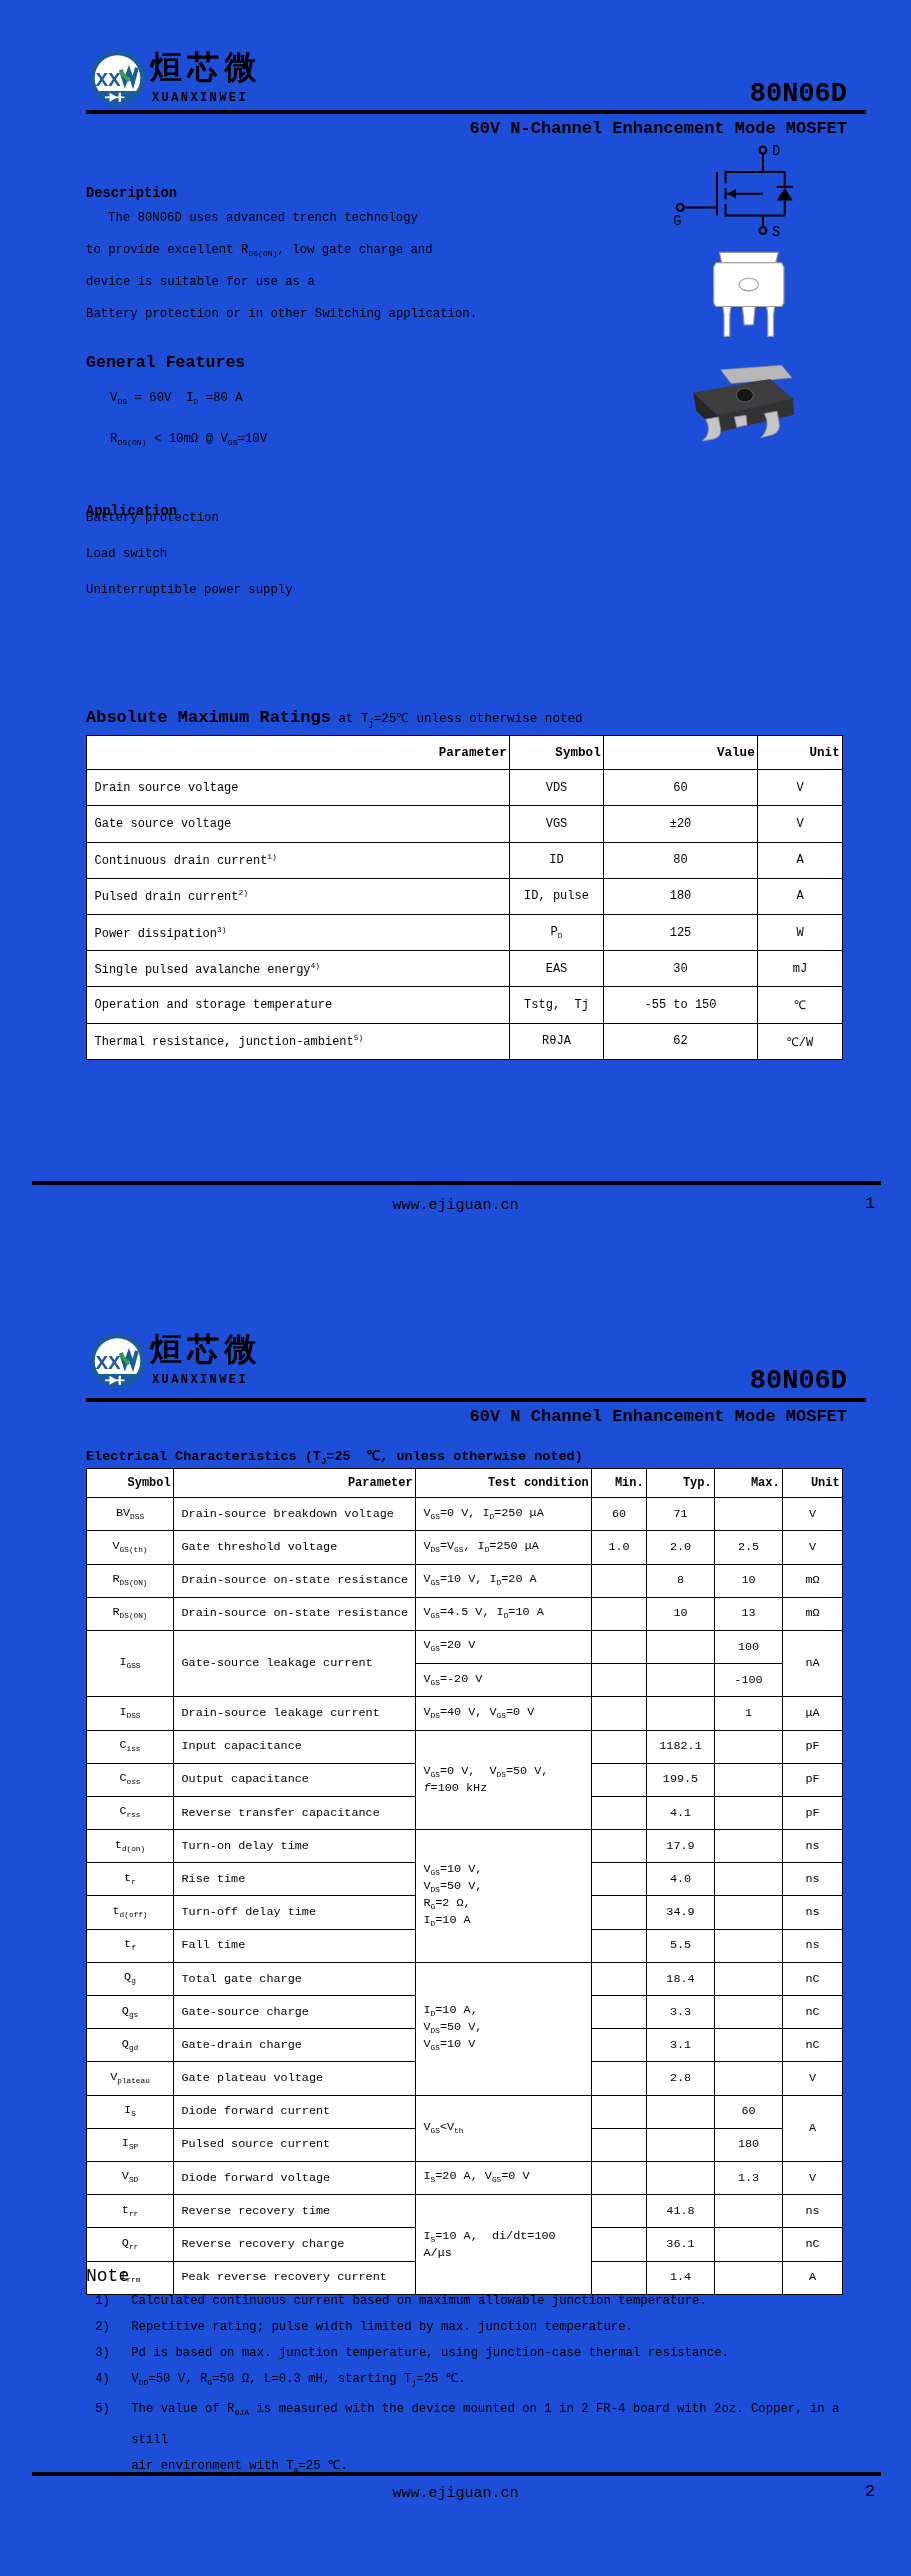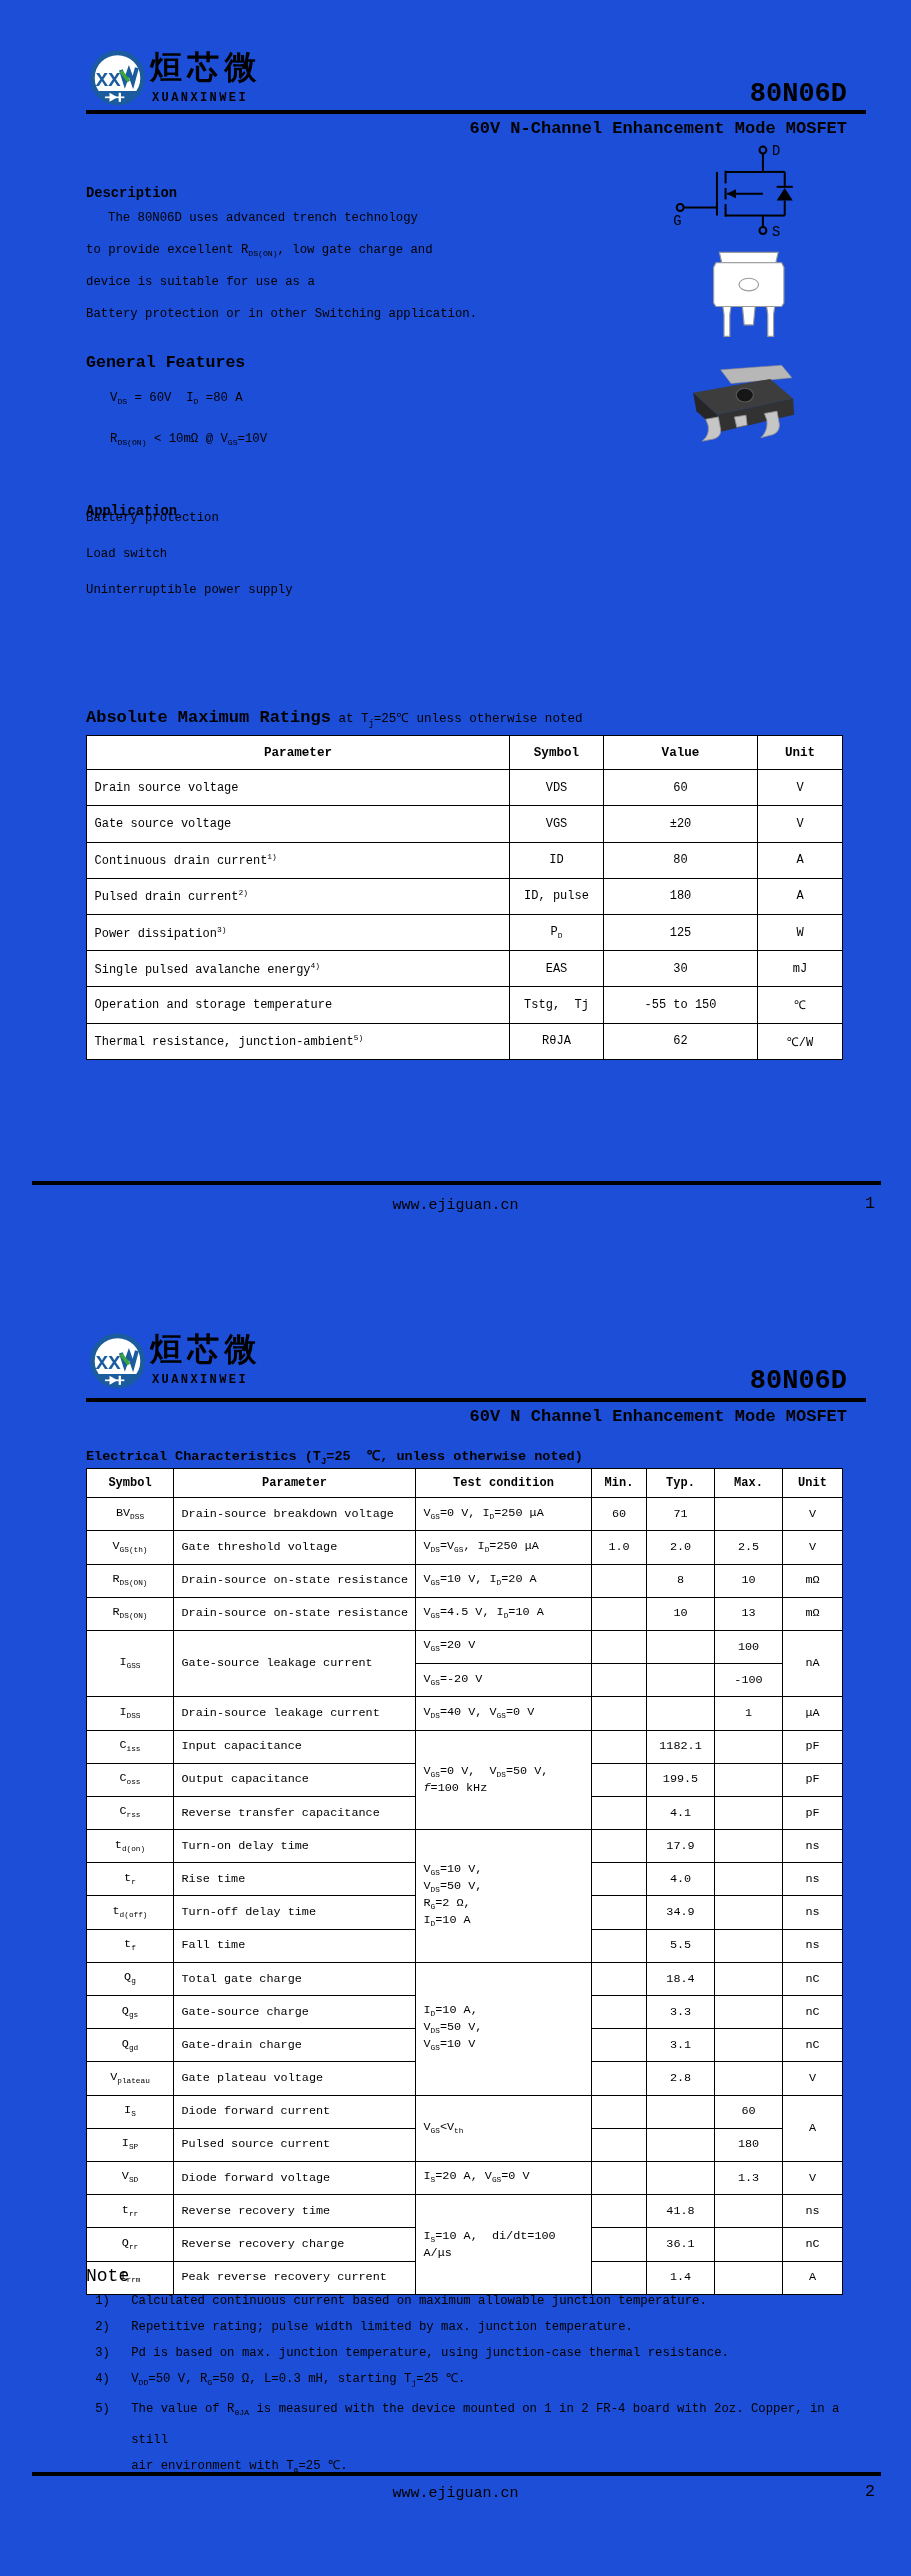--- a/index.html
+++ b/index.html
@@ -16,21 +16,21 @@
   #desc-lines div:first-child{text-indent:22px;margin-top:24px;}
   #feature-lines div{height:41px;margin-left:24px;}
   #app-lines div{height:36px;}
   sub{font-size:66%;}
   sup{font-size:66%;}
   .logo-cn{font-size:32px;font-weight:bold;letter-spacing:5.2px;line-height:1.1;}
   .logo-en{font-size:12px;letter-spacing:2.4px;font-weight:600;text-align:center;}
   table.dt{border-collapse:collapse;table-layout:fixed;border:1.7px solid #000;background:#fff;position:absolute;}
   .dt th,.dt td{border:1.1px solid #000;border-left-width:0.9px;border-right-width:0.9px;
                 text-align:center;vertical-align:middle;padding:1.1px 2.3px;overflow:hidden;}
-  .dt th{font-weight:bold;}
+  .dt th{font-weight:bold;text-align:right;}
   .abs-t th{height:31px;font-size:12.6px;}
   .abs-t td{height:33px;font-size:12px;}
   .el-t th{height:26px;font-size:12px;}
   .el-t td{height:30px;font-size:11.8px;line-height:1.25;}
   .tl{text-align:left !important;padding-left:7.5px !important;}
   .heading-mix .hb{font-size:17px;font-weight:bold;}
   .heading-mix .hr2{font-size:12.6px;font-weight:normal;}
   .elec-heading{font-size:13.5px;font-weight:bold;}
   .note-heading{font-size:18px;}
   .note-row{display:flex;font-size:12.3px;line-height:26px;}

